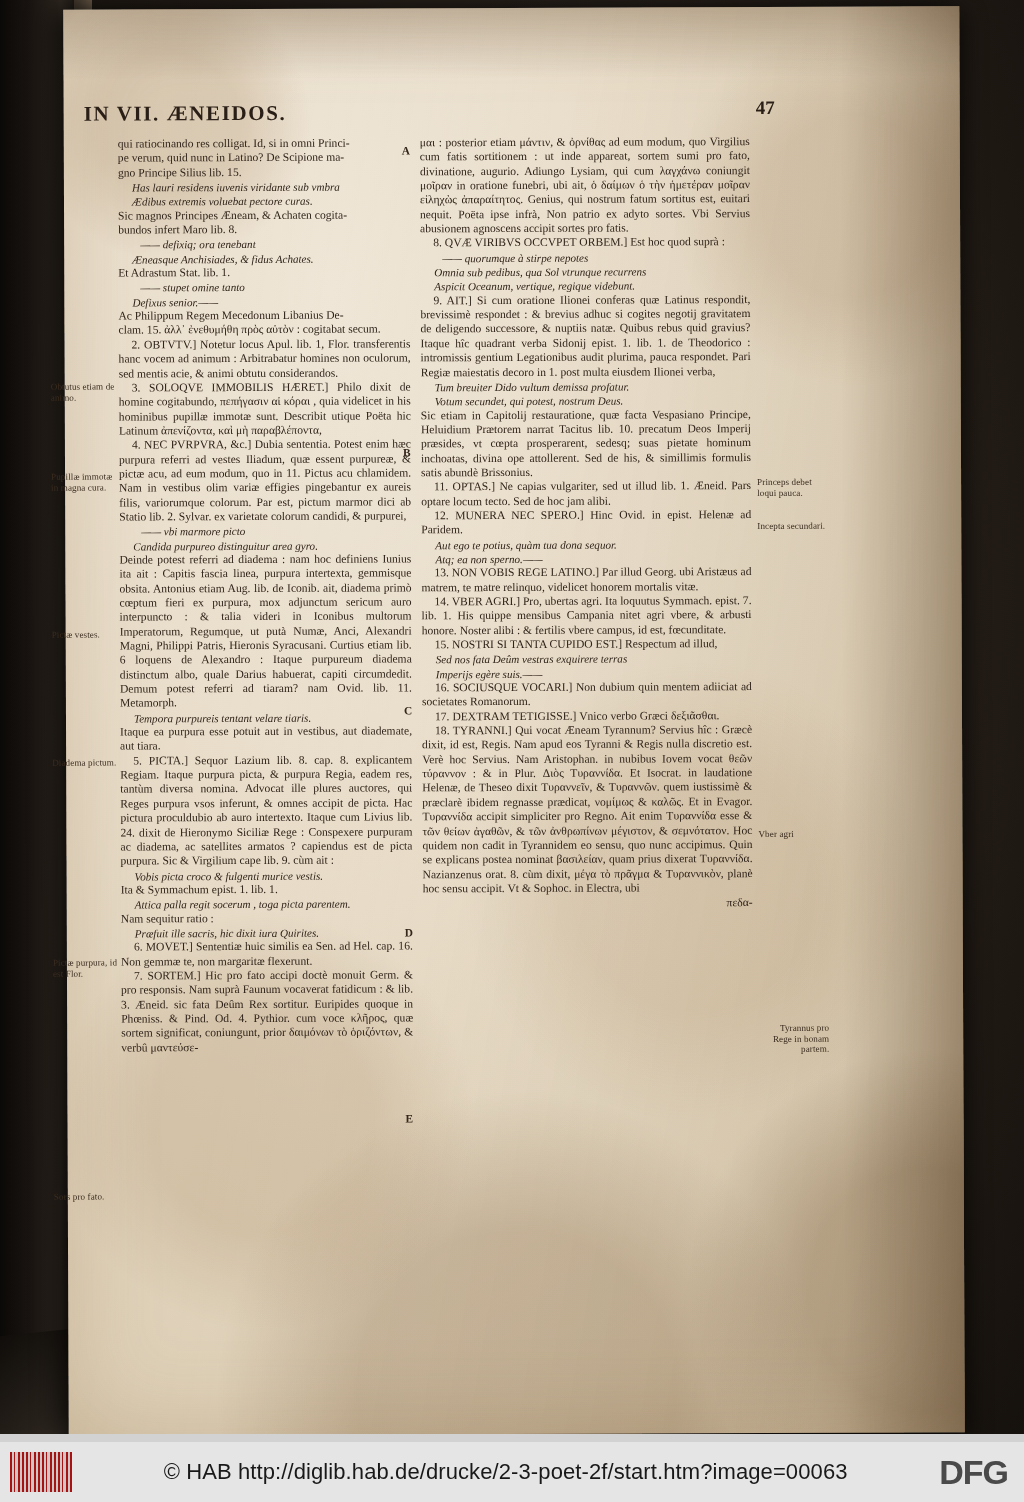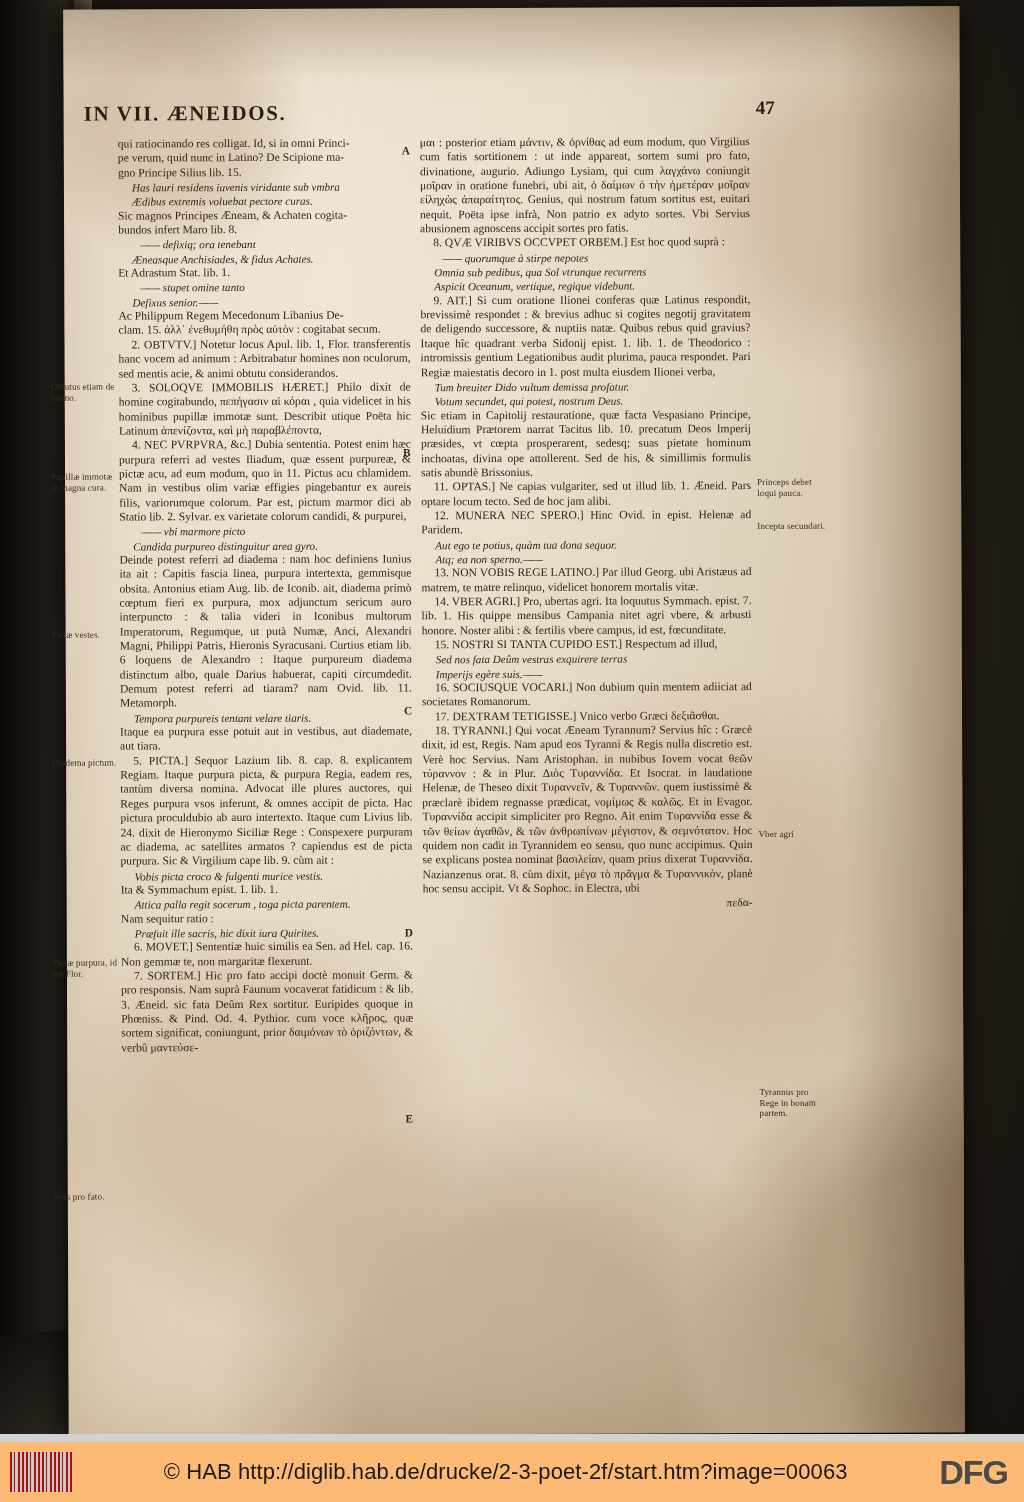--- a/index.html
+++ b/index.html
@@ -110,21 +110,21 @@
   .margR{left:672px;width:70px;}
 
   
   .ckey{
     position:absolute;left:318px;font-size:11.4px;font-weight:700;color:#33261b;
   }
 
   
   .wmbar{
     position:absolute;left:0;top:1442px;width:1024px;height:60px;
-    background:#fdba74;
+    background:#e5e5e5;
     display:flex;align-items:center;
   }
   .wmbarcap{
     position:absolute;left:0;top:1434px;width:1024px;height:9px;background:#d2d2d2;
   }
   .barcode{
     width:62px;height:40px;margin-left:10px;flex:0 0 auto;
     background:repeating-linear-gradient(90deg,
       #a11 0 2px, #c9c9c9 2px 4px, #a11 4px 5px, #c9c9c9 5px 8px,
       #a11 8px 10px, #c9c9c9 10px 12px, #a11 12px 14px, #c9c9c9 14px 16px);
@@ -234,21 +234,21 @@
       <div class="margin margL" style="top:280px;">Obtutus etiam de animo.</div>
       <div class="margin margL" style="top:370px;">Pupillæ immotæ in magna cura.</div>
       <div class="margin margL" style="top:528px;">Pictæ vestes.</div>
       <div class="margin margL" style="top:656px;">Diadema pictum.</div>
       <div class="margin margL" style="top:856px;">Pictæ purpura, id est Flor.</div>
       <div class="margin margL" style="top:1090px;">Sors pro fato.</div>
 
       <div class="margin margR" style="top:378px;">Princeps debet loqui pauca.</div>
       <div class="margin margR" style="top:422px;">Incepta secundari.</div>
       <div class="margin margR" style="top:730px;">Vber agri</div>
-      <div class="margin margR" style="top:988px;">Tyrannus pro Rege in bonam partem.</div>
+      <div class="margin margR" style="top:924px;text-align:right;">Tyrannus pro Rege in bonam partem.</div>
 
     </div>
   </div>
 
   <div class="wmbarcap"></div>
   <div class="wmbar">
     <div class="barcode"></div>
     <div class="wmtext">© HAB http://diglib.hab.de/drucke/2-3-poet-2f/start.htm?image=00063</div>
     <div class="dfg">DFG</div>
   </div>

